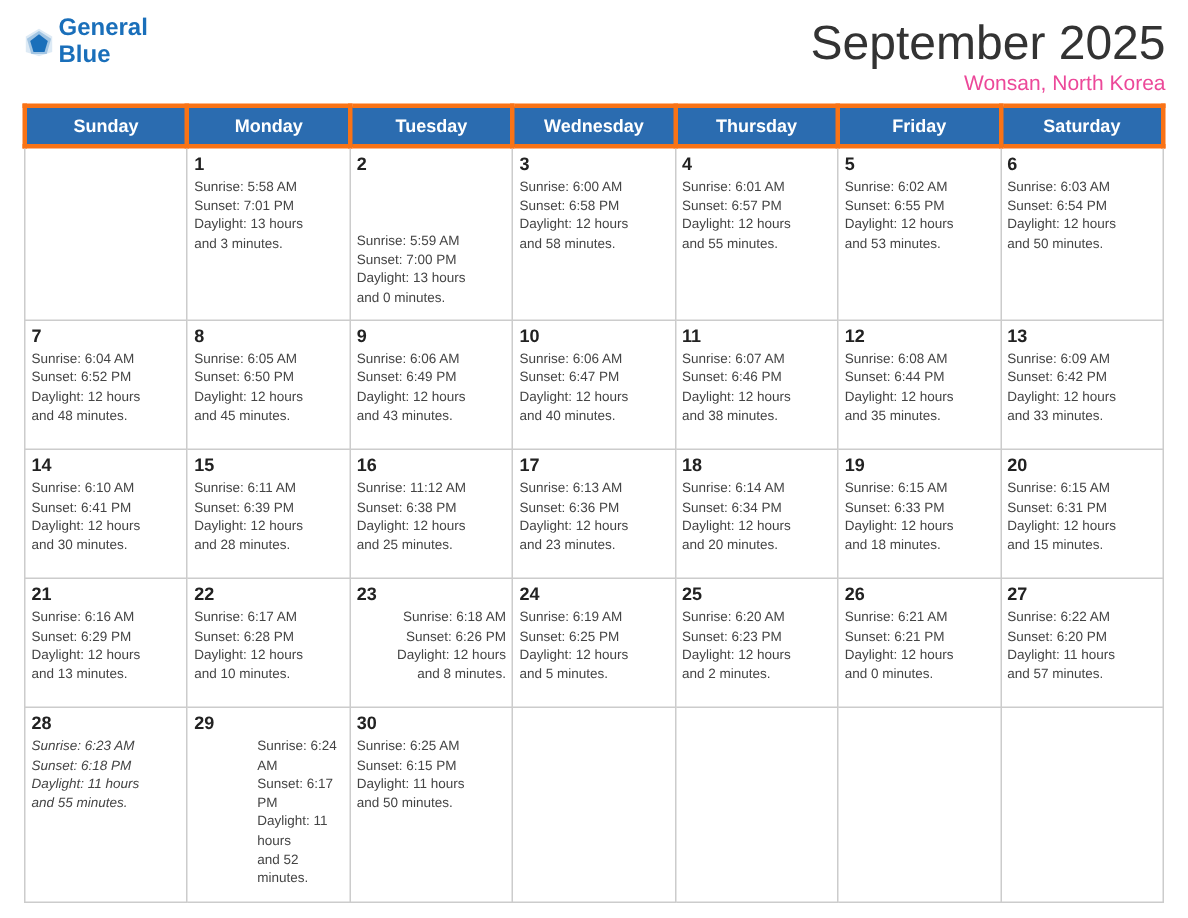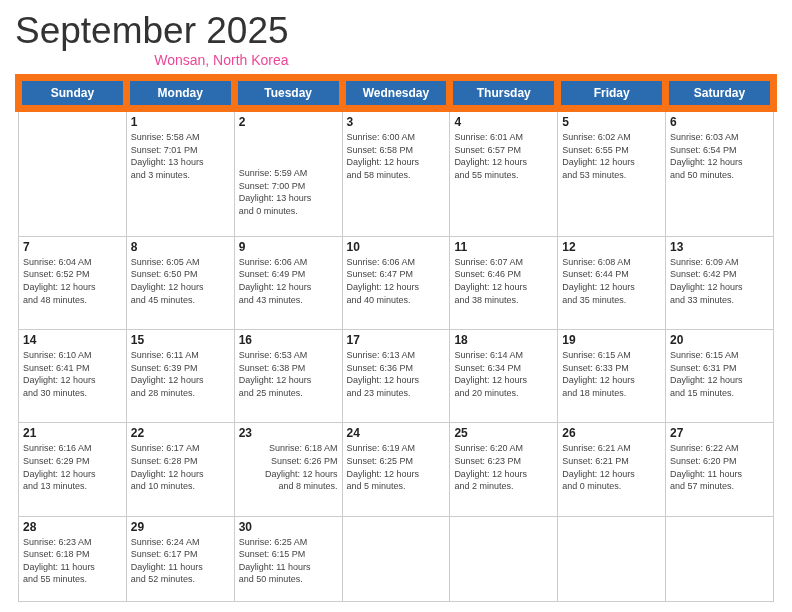--- a/index.html
+++ b/index.html
@@ -29,42 +29,42 @@
       gap: 2px;
     }
     .logo-icon {
       width: 22px;
       height: 22px;
     }
     .title-block {
       text-align: right;
     }
     .month-title {
-      font-size: 37px;
+      font-size: 32px;
       color: #333;
       font-weight: normal;
     }
     .location {
       font-size: 14px;
       color: #ec4899;
     }
     .calendar {
       flex: 1;
       border: 1px solid #ccc;
       border-collapse: collapse;
       width: 100%;
       table-layout: fixed;
     }
     .calendar th {
       background-color: #2b6cb0;
       color: white;
       text-align: center;
       font-size: 12px;
       padding: 5px 2px;
-      border: 7px solid #f97316;
+      border: 3px solid #f97316;
     }
     .calendar td {
       border: 1px solid #ccc;
       vertical-align: top;
       padding: 3px 4px;
       font-size: 9.5px;
       color: #333;
       height: 82px;
     }
     .day-num {
@@ -84,20 +84,31 @@
     }
     tr:last-child td {
       height: 75px;
     }
   </style>
 </head>
 <body>
 
 <div class="page">
   <div class="header">
+    <div class="logo">
+      <svg class="logo-icon" viewBox="0 0 30 30" xmlns="http://www.w3.org/2000/svg">
+        <polygon points="15,3 27,10 27,24 15,28 3,24 3,10" fill="#1a6fba" opacity="0.15"></polygon>
+        <polygon points="15,5 26,12 22,26 8,26 4,12" fill="#1a6fba" opacity="0.3"></polygon>
+        <polygon points="15,8 23,14 20,24 10,24 7,14" fill="#1a6fba"></polygon>
+      </svg>
+      <div>
+        <div style="font-size:16px;font-weight:bold;color:#1a6fba;line-height:1.1">General</div>
+        <div style="font-size:16px;font-weight:bold;color:#1a6fba;line-height:1.1">Blue</div>
+      </div>
+    </div>
     <div class="title-block">
       <div class="month-title">September 2025</div>
       <div class="location">Wonsan, North Korea</div>
     </div>
   </div>
 
   <table class="calendar">
     <thead>
       <tr>
       <th>Sunday</th>
@@ -216,21 +227,21 @@
           </td>
           <td>
             <span class="day-num">15</span>
             <div class="cell-text" style="white-space: pre-line;">Sunrise: 6:11 AM
 Sunset: 6:39 PM
 Daylight: 12 hours
 and 28 minutes.</div>
           </td>
           <td>
             <span class="day-num">16</span>
-            <div class="cell-text" style="white-space: pre-line;">Sunrise: 6:53 AM
+            <div class="cell-text" style="white-space: pre-line;">Sunrise: 11:12 AM
 Sunset: 6:38 PM
 Daylight: 12 hours
 and 25 minutes.</div>
           </td>
           <td>
             <span class="day-num">17</span>
             <div class="cell-text" style="white-space: pre-line;">Sunrise: 6:13 AM
 Sunset: 6:36 PM
 Daylight: 12 hours
 and 23 minutes.</div>
@@ -304,28 +315,28 @@
             <span class="day-num">27</span>
             <div class="cell-text" style="white-space: pre-line;">Sunrise: 6:22 AM
 Sunset: 6:20 PM
 Daylight: 11 hours
 and 57 minutes.</div>
           </td>
         </tr>
         <tr>
           <td>
             <span class="day-num">28</span>
-            <div class="cell-text" style="white-space: pre-line;">Sunrise: 6:23 AM
+            <div class="cell-text" style="white-space: pre-line; font-style: italic;">Sunrise: 6:23 AM
 Sunset: 6:18 PM
 Daylight: 11 hours
 and 55 minutes.</div>
           </td>
           <td>
             <span class="day-num">29</span>
-            <div class="cell-text" style="white-space: pre-line;">Sunrise: 6:24 AM
+            <div class="cell-text" style="white-space: pre-line; margin-left: 42px;">Sunrise: 6:24 AM
 Sunset: 6:17 PM
 Daylight: 11 hours
 and 52 minutes.</div>
           </td>
           <td>
             <span class="day-num">30</span>
             <div class="cell-text" style="white-space: pre-line;">Sunrise: 6:25 AM
 Sunset: 6:15 PM
 Daylight: 11 hours
 and 50 minutes.</div>

